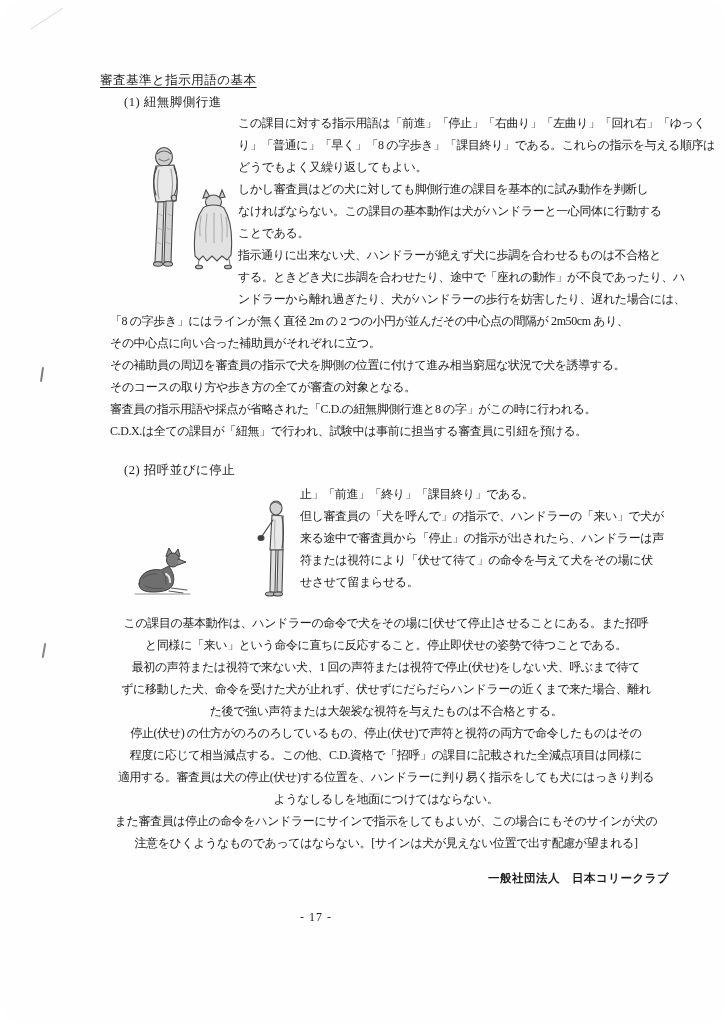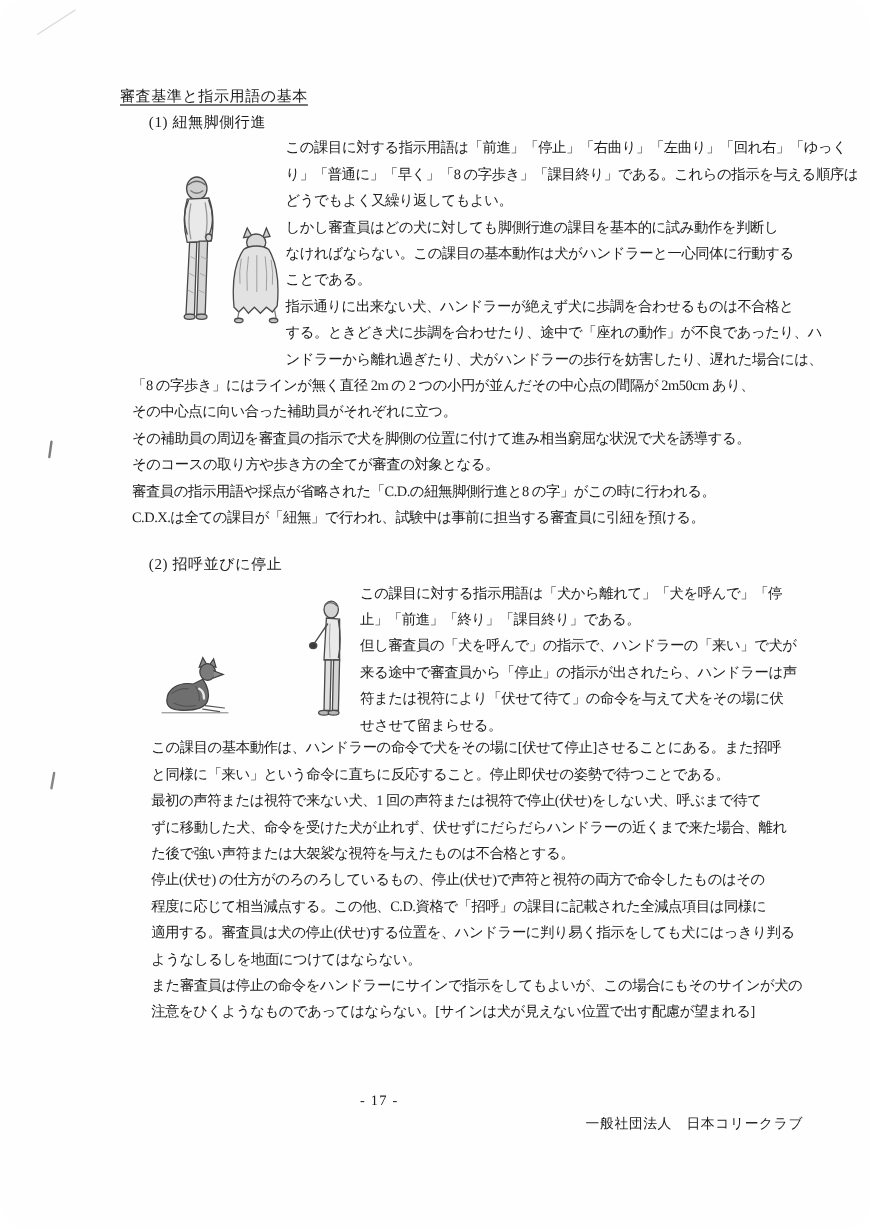--- a/index.html
+++ b/index.html
@@ -14,23 +14,23 @@
     text-decoration:underline;text-underline-offset:3px;white-space:nowrap;
   }
   .sec-heading{position:absolute;font-size:12.5px;letter-spacing:0.5px;white-space:nowrap;}
   .h1{left:124px;top:94px;}
   .h2{left:124px;top:462px;}
   .tblock{position:absolute;font-size:12px;letter-spacing:-0.4px;}
   .tline{height:22px;line-height:22px;white-space:nowrap;}
   .s1-indent{left:238px;top:112px;width:420px;}
   .s1-full{left:110px;top:310px;width:548px;}
   .s2-indent{left:300px;top:483px;width:362px;}
-  .s2-full{left:126px;top:612px;width:552px;}
+  .s2-full{left:110px;top:612px;width:552px;text-align:center;}
   .footer-page{position:absolute;left:300px;top:910px;width:80px;font-size:12px;letter-spacing:1px;}
-  .footer-pub{position:absolute;left:488px;top:929px;font-size:11.5px;letter-spacing:0.5px;white-space:nowrap;}
+  .footer-pub{position:absolute;left:488px;top:871px;font-size:11.5px;letter-spacing:0.5px;white-space:nowrap;font-weight:bold;}
   .illus{position:absolute;}
   .illus-1{left:133px;top:144px;width:118px;height:126px;}
   .illus-2-dog{left:133px;top:544px;width:62px;height:56px;}
   .illus-2-person{left:256px;top:500px;width:46px;height:100px;}
   .artifact{position:absolute;background:#666;}
   .artifact-1{left:41px;top:367px;width:2px;height:15px;transform:rotate(8deg);border-radius:1px;opacity:.85;}
   .artifact-2{left:43px;top:643px;width:2px;height:15px;transform:rotate(10deg);border-radius:1px;opacity:.8;}
   .artifact-fold{left:28px;top:18px;width:38px;height:1px;background:#aaa;transform:rotate(-33deg);opacity:.45;}
 </style>
 </head>
@@ -121,21 +121,20 @@
     </div>
   <div class="tblock s1-full">
       <div class="tline">「8 の字歩き」にはラインが無く直径 2m の 2 つの小円が並んだその中心点の間隔が 2m50cm あり、</div>
       <div class="tline">その中心点に向い合った補助員がそれぞれに立つ。</div>
       <div class="tline">その補助員の周辺を審査員の指示で犬を脚側の位置に付けて進み相当窮屈な状況で犬を誘導する。</div>
       <div class="tline">そのコースの取り方や歩き方の全てが審査の対象となる。</div>
       <div class="tline">審査員の指示用語や採点が省略された「C.D.の紐無脚側行進と8 の字」がこの時に行われる。</div>
       <div class="tline">C.D.X.は全ての課目が「紐無」で行われ、試験中は事前に担当する審査員に引紐を預ける。</div>
     </div>
   <div class="tblock s2-indent">
-      <div class="tline">この課目に対する指示用語は「犬から離れて」「犬を呼んで」「停</div>
       <div class="tline">止」「前進」「終り」「課目終り」である。</div>
       <div class="tline">但し審査員の「犬を呼んで」の指示で、ハンドラーの「来い」で犬が</div>
       <div class="tline">来る途中で審査員から「停止」の指示が出されたら、ハンドラーは声</div>
       <div class="tline">符または視符により「伏せて待て」の命令を与えて犬をその場に伏</div>
       <div class="tline">せさせて留まらせる。</div>
     </div>
   <div class="tblock s2-full">
       <div class="tline">この課目の基本動作は、ハンドラーの命令で犬をその場に[伏せて停止]させることにある。また招呼</div>
       <div class="tline">と同様に「来い」という命令に直ちに反応すること。停止即伏せの姿勢で待つことである。</div>
       <div class="tline">最初の声符または視符で来ない犬、1 回の声符または視符で停止(伏せ)をしない犬、呼ぶまで待て</div>

